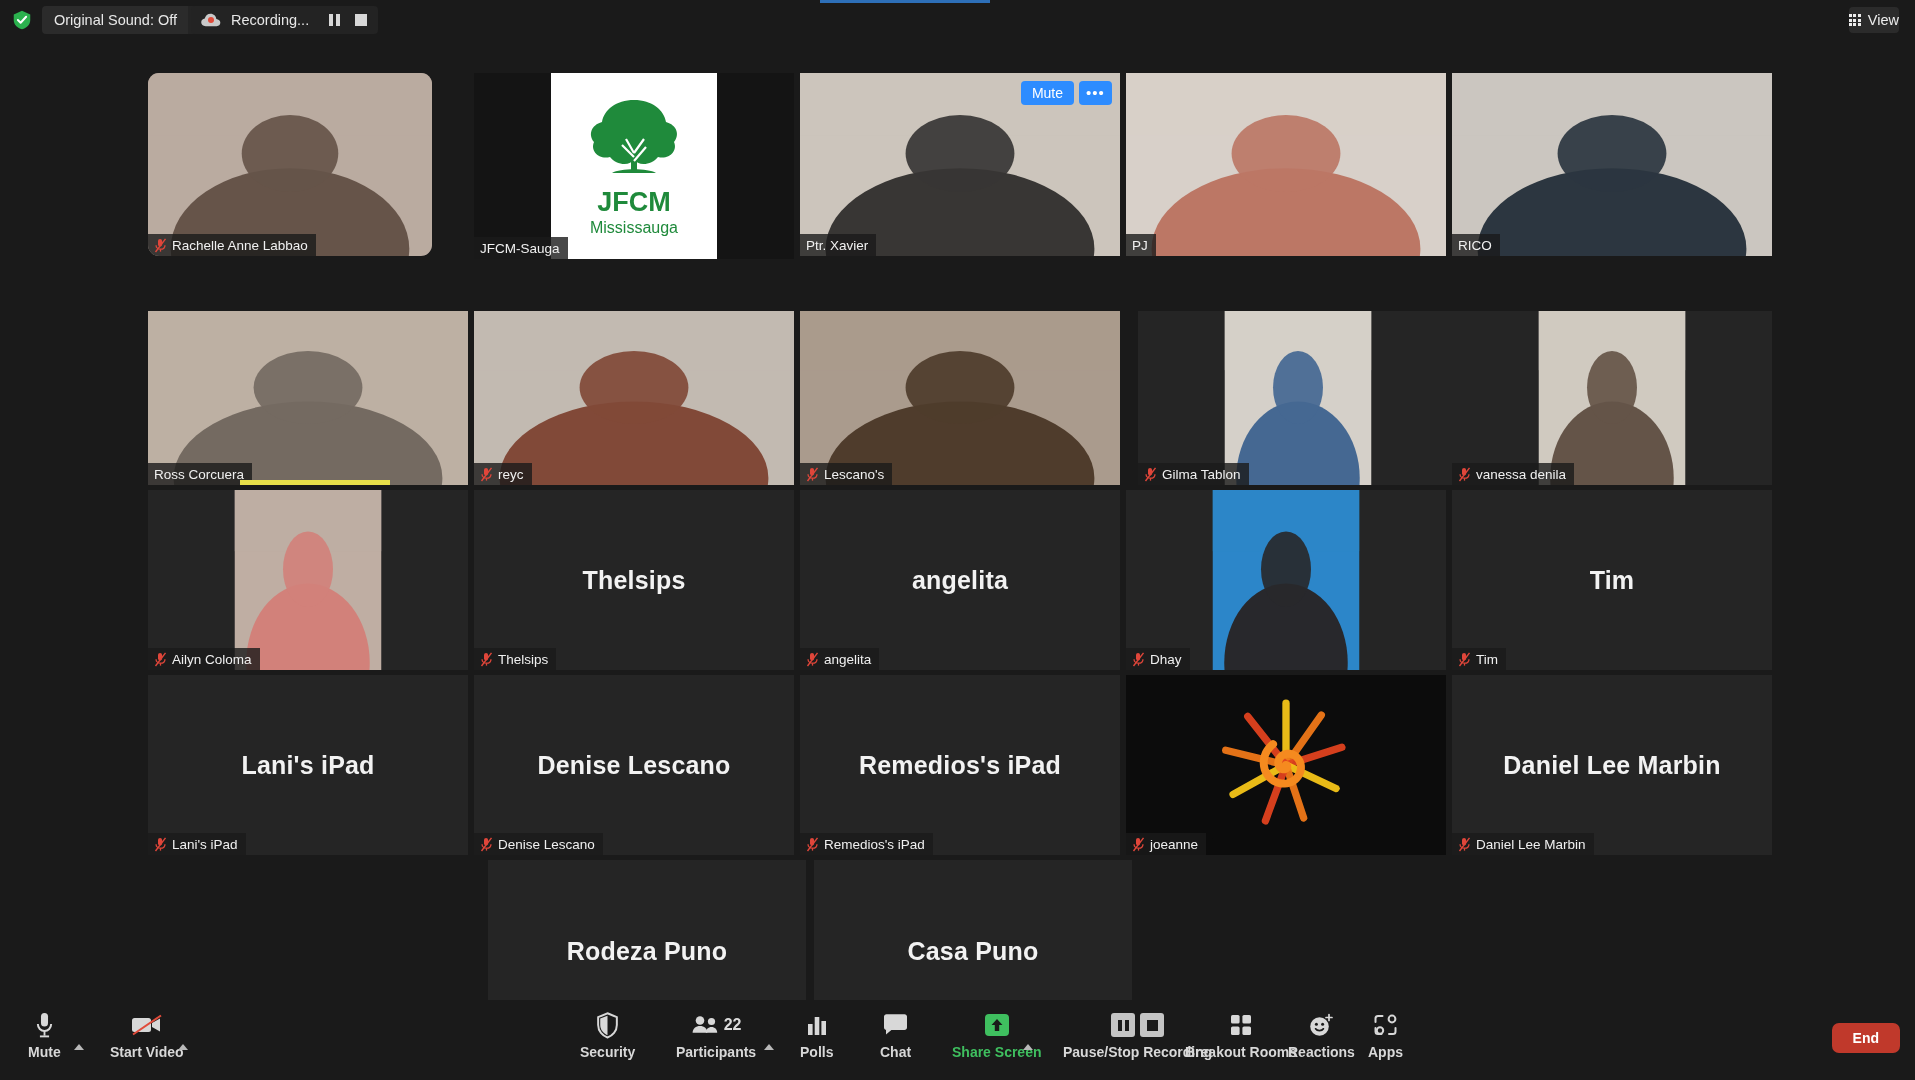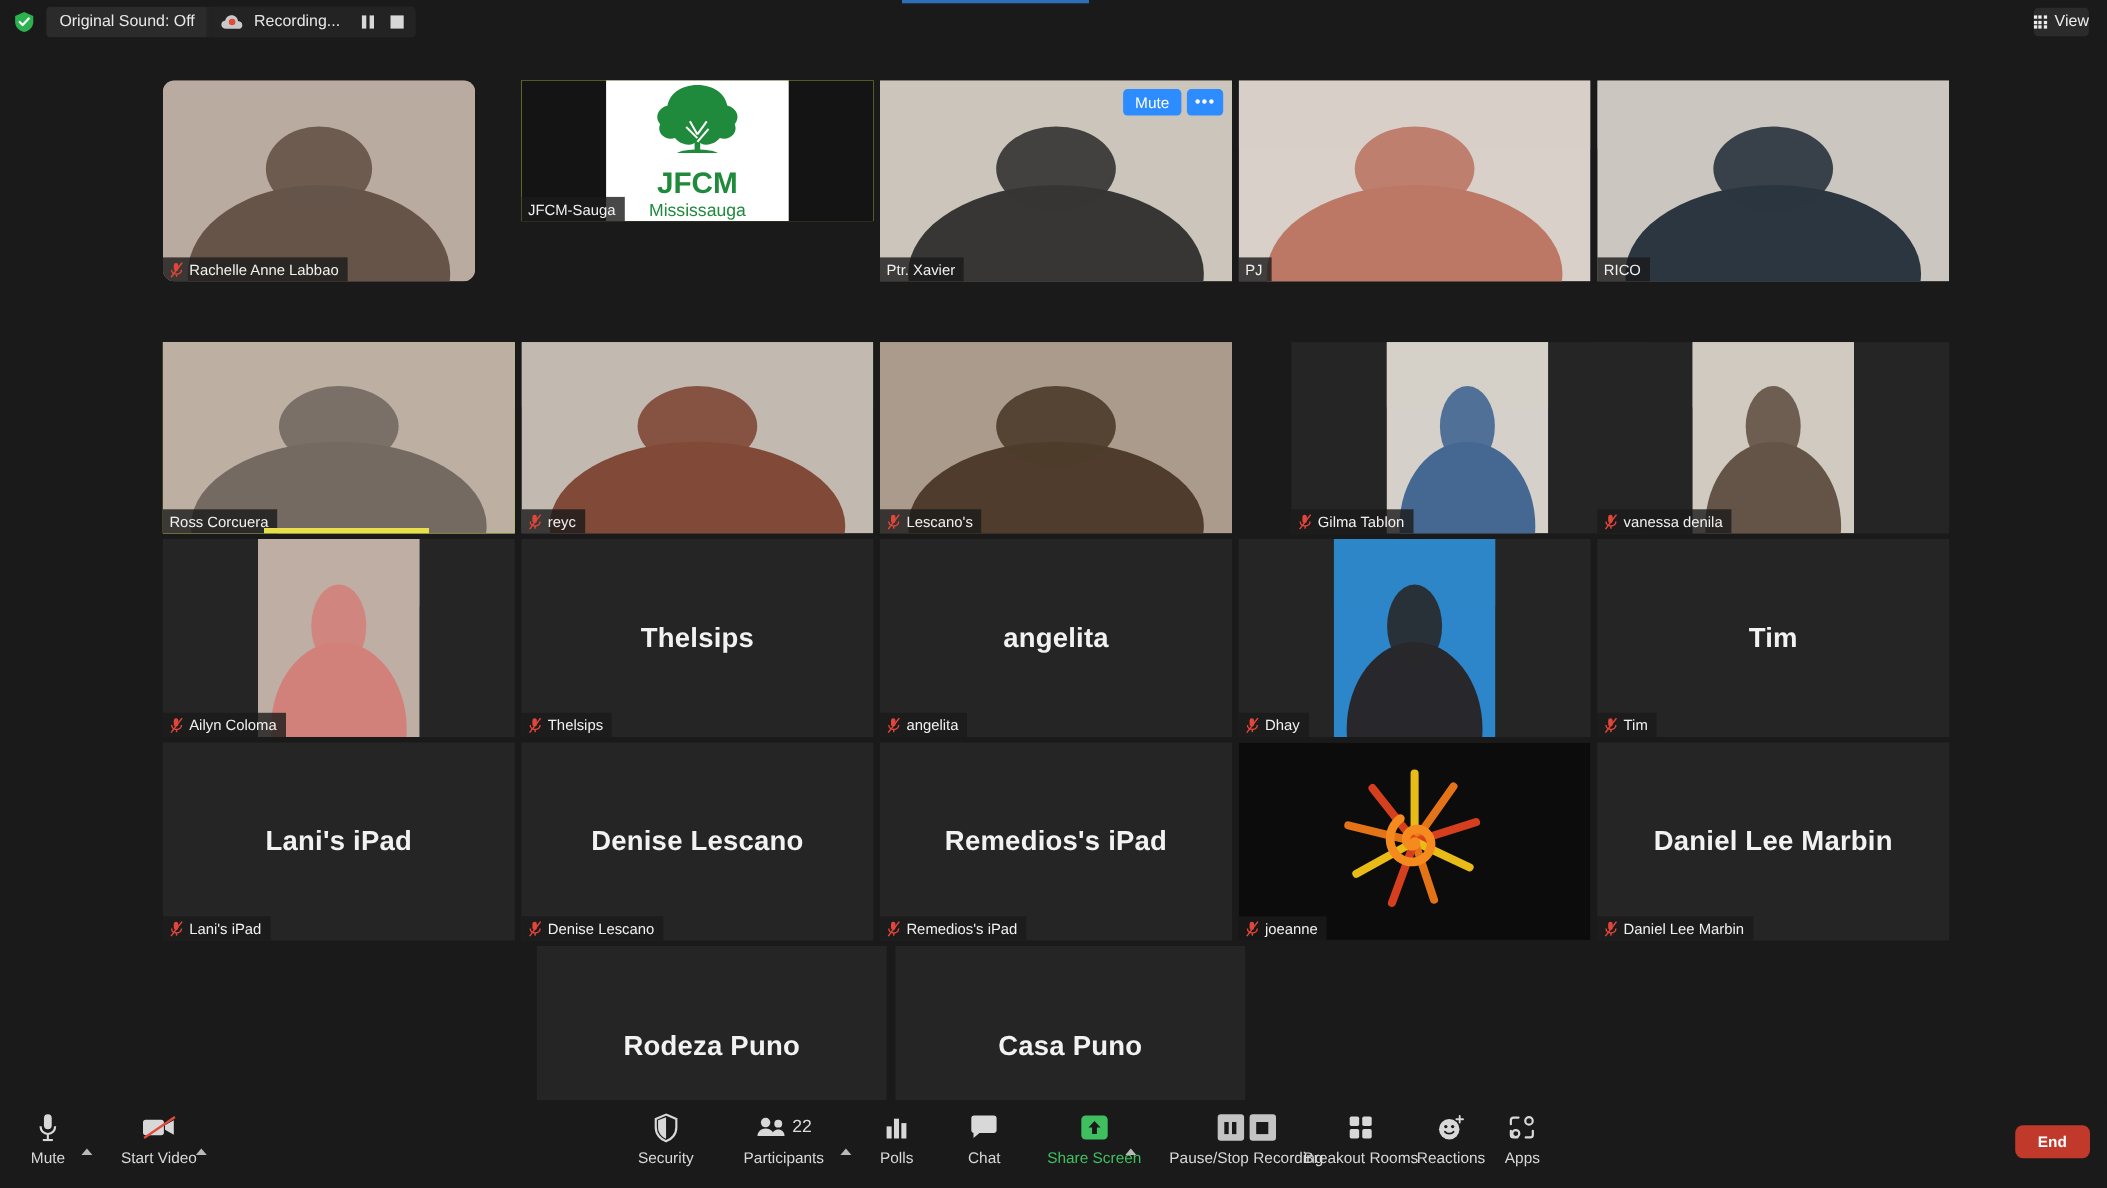--- a/index.html
+++ b/index.html
@@ -123,21 +123,21 @@
   .spiral-tile { position: absolute; inset: 0; background: #0c0c0c; }
 
   
   .toolbar {
     position: absolute; bottom: 0; left: 0; width: 1915px; height: 80px;
     background: #1a1a1a;
   }
   .tb-item {
     position: absolute; top: 10px; display: flex; flex-direction: column;
     align-items: center; justify-content: flex-start; color: #d8d8d8;
-    font-size: 14px; height: 62px;
+    font-size: 14px; height: 62px; font-weight: bold;
   }
   .tb-icon { height: 30px; display: flex; align-items: center; justify-content: center; }
   .tb-label { margin-top: 4px; white-space: nowrap; }
   .tb-caret {
     position: absolute; top: 26px; width: 14px; height: 14px;
     display: flex; align-items: flex-end; justify-content: center;
   }
   .caret-up {
     width: 0; height: 0; border-left: 5px solid transparent;
     border-right: 5px solid transparent; border-bottom: 6px solid #b9b9b9;
@@ -219,21 +219,21 @@
       <div class="namebar">
         <svg class="mute-ico" viewBox="0 0 14 16">
           <rect x="4.3" y="1" width="4.4" height="8" rx="2.2" fill="#e0463a"></rect>
           <path d="M2.2 7.6 C2.2 10.2 4.3 12 7 12 C9.7 12 11.8 10.2 11.8 7.6" stroke="#e0463a" stroke-width="1.4" fill="none"></path>
           <rect x="6.3" y="12" width="1.4" height="2.6" fill="#e0463a"></rect>
           <line x1="1.6" y1="15" x2="12.4" y2="0.8" stroke="#e0463a" stroke-width="1.5"></line>
         </svg>
         <span>Rachelle Anne Labbao</span>
       </div>
     </div>
-    <div class="tile speaking" style="left: 474px; top: 33px; width: 320px; height: 128px; text-align: center;">
+    <div class="tile speaking" style="left: 474px; top: 33px; width: 320px; height: 186px; text-align: center;">
       <div class="jfcm-wrap">
         <div class="jfcm-card">
           <svg width="104" height="92" viewBox="0 0 104 92">
             <path d="M52 5 C34 5 22 15 20 27 C9 30 6 40 12 47 C8 56 17 65 28 62 C34 70 48 72 52 64 C56 72 70 70 76 62 C87 65 96 56 92 47 C98 40 95 30 84 27 C82 15 70 5 52 5 Z" fill="#1f8a3b"></path>
             <path d="M49 55 L49 78 L55 78 L55 55 Z" fill="#1f8a3b"></path>
             <path d="M52 62 L40 50 M52 66 L64 52 M52 58 L44 44 M52 58 L62 44" stroke="#fff" stroke-width="2.2" fill="none"></path>
             <path d="M30 78 C38 73 66 73 74 78 Z" fill="#1f8a3b"></path>
           </svg>
           <div class="jfcm-title">JFCM</div>
           <div class="jfcm-sub">Mississauga</div>
@@ -325,21 +325,21 @@
       <div class="namebar">
         <svg class="mute-ico" viewBox="0 0 14 16">
           <rect x="4.3" y="1" width="4.4" height="8" rx="2.2" fill="#e0463a"></rect>
           <path d="M2.2 7.6 C2.2 10.2 4.3 12 7 12 C9.7 12 11.8 10.2 11.8 7.6" stroke="#e0463a" stroke-width="1.4" fill="none"></path>
           <rect x="6.3" y="12" width="1.4" height="2.6" fill="#e0463a"></rect>
           <line x1="1.6" y1="15" x2="12.4" y2="0.8" stroke="#e0463a" stroke-width="1.5"></line>
         </svg>
         <span>Lescano's</span>
       </div>
     </div>
-    <div class="tile" style="left: 1174px; top: 271px; width: 320px; height: 174px;">
+    <div class="tile" style="left: 1138px; top: 271px; width: 320px; height: 174px;">
       <div class="tile-photo" style="left:50%;transform:translateX(-50%);width:147px"><svg width="100%" height="100%" viewBox="0 0 100 100" preserveAspectRatio="none">
           <rect width="100" height="100" fill="#e3ded6"></rect>
           <rect x="0" y="0" width="100" height="34" fill="#e3ded6" opacity="0.55"></rect>
           <ellipse cx="50" cy="96" rx="42" ry="44" fill="#4a6f9c"></ellipse>
           <ellipse cx="50" cy="44" rx="17" ry="21" fill="#4a6f9c" opacity="0.92"></ellipse>
           <rect x="0" y="0" width="100" height="100" fill="#000" opacity="0.06"></rect>
         </svg></div>
       <div class="namebar">
         <svg class="mute-ico" viewBox="0 0 14 16">
           <rect x="4.3" y="1" width="4.4" height="8" rx="2.2" fill="#e0463a"></rect>

